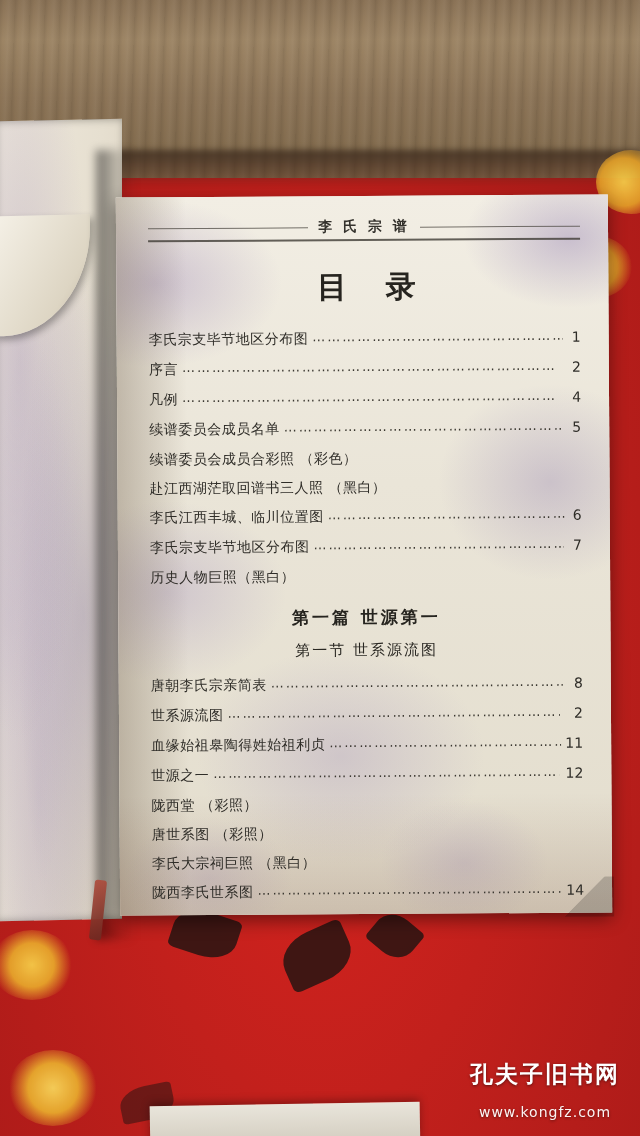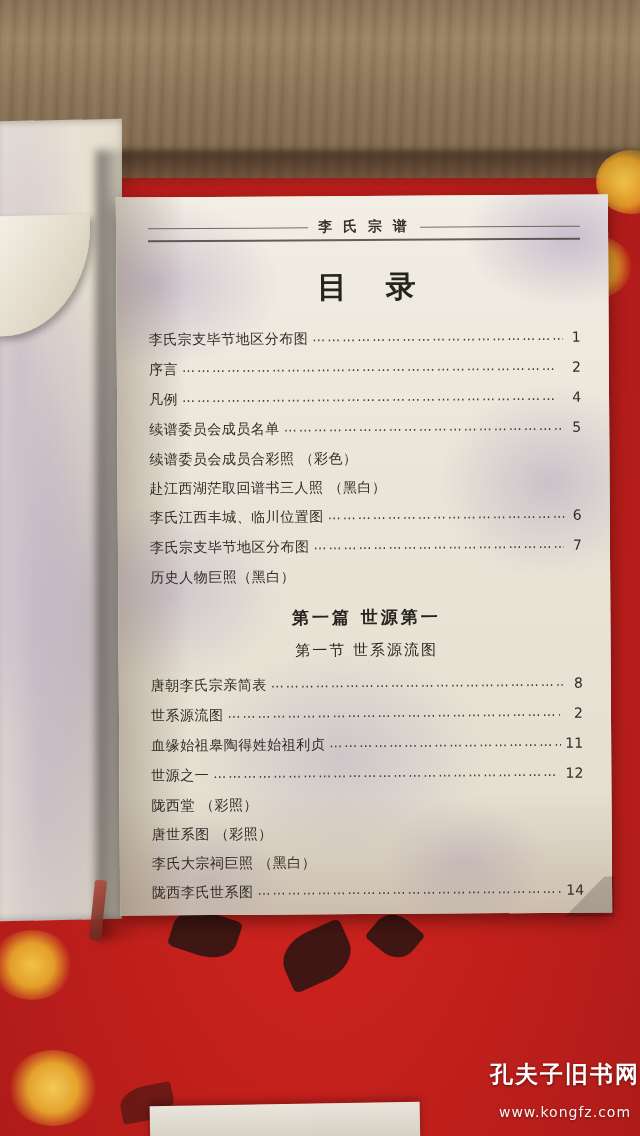--- a/index.html
+++ b/index.html
@@ -235,21 +235,21 @@
   .page-corner {
     position: absolute;
     right: -2px; bottom: -4px;
     width: 60px; height: 40px;
     background: linear-gradient(135deg, rgba(0,0,0,0) 50%, rgba(0,0,0,.18) 51%);
   }
 
   
   .watermark {
     position: absolute;
-    right: 0;
+    right: 20px;
     bottom: 16px;
     text-align: center;
     color: #ffffff;
     text-shadow: 0 1px 3px rgba(0,0,0,.5);
     font-family: "DejaVu Sans", sans-serif;
   }
   .watermark .wm-main {
     font-size: 23px;
     letter-spacing: 2px;
     font-weight: 700;

